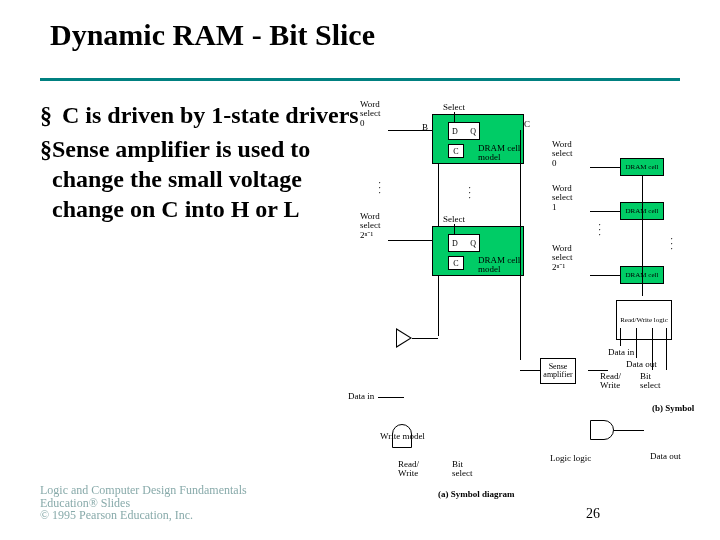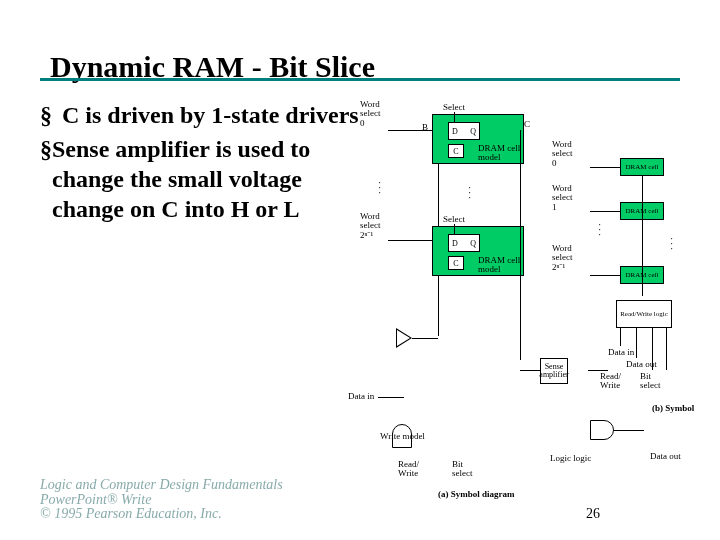--- a/index.html
+++ b/index.html
@@ -8,21 +8,20 @@
     height: 540px;
     background: #fff;
     font-family: "Times New Roman", serif;
     position: relative;
     overflow: hidden;
   }
   .title {
     font-size: 30px;
     font-weight: bold;
     padding: 18px 0 0 50px;
-    margin-top: 32px;
   }
   .bar {
     position: absolute;
     top: 78px;
     left: 40px;
     width: 640px;
     height: 3px;
     background: #008080;
   }
   .bullets {
@@ -34,22 +33,21 @@
     font-weight: bold;
     line-height: 1.25;
   }
   .bullets .item { display: flex; margin-bottom: 4px; }
   .bullets .mark { width: 22px; }
   .abs { position: absolute; font-size: 9px; line-height: 1.05; }
   .footer-logo {
     position: absolute;
     left: 40px;
     bottom: 18px;
-    font-size: 14px;
-    font-style: italic;
+    font-size: 12px;
     color: #8aa;
     line-height: 1.05;
   }
   .pagenum {
     position: absolute;
     right: 120px;
     bottom: 18px;
     font-size: 14px;
   }
   .cellbox {
@@ -98,21 +96,21 @@
     position: absolute;
     left: -15px; top: -8px;
     width: 0; height: 0;
     border-top: 8px solid transparent;
     border-bottom: 8px solid transparent;
     border-left: 13px solid #fff;
   }
   .sensebox {
     position: absolute;
     border: 1px solid #000;
-    width: 28px; height: 26px;
+    width: 36px; height: 26px;
     font-size: 8px;
     display: flex;
     align-items: center;
     justify-content: center;
     text-align: center;
     line-height: 1;
   }
   .greencell {
     position: absolute;
     background: #00cc66;
@@ -235,34 +233,34 @@
 <div class="vdots" style="top:236px;left:670px">·<br>·<br>·</div>
 
 <div class="abs" style="top:244px;left:552px;white-space:pre">Word
 select
 2ⁿ⁻¹</div>
 <div class="greencell" style="top:266px;left:620px">DRAM cell</div>
 <div class="line hline" style="top:275px;left:590px;width:30px"></div>
 
 <div class="line vline" style="top:176px;left:642px;height:120px"></div>
 
-<div style="position:absolute;top:300px;left:616px;width:56px;height:28px;border:1px solid #000;font-size:7px;display:flex;align-items:center;justify-content:center;text-align:center;line-height:1">Read/Write
+<div style="position:absolute;top:300px;left:616px;width:56px;height:40px;border:1px solid #000;font-size:7px;display:flex;align-items:center;justify-content:center;text-align:center;line-height:1">Read/Write
 logic</div>
 
 <div class="abs" style="top:348px;left:608px">Data in</div>
 <div class="abs" style="top:360px;left:626px">Data out</div>
 <div class="abs" style="top:372px;left:600px;white-space:pre">Read/
 Write</div>
 <div class="abs" style="top:372px;left:640px;white-space:pre">Bit
 select</div>
 <div class="line vline" style="top:328px;left:620px;height:18px"></div>
 <div class="line vline" style="top:328px;left:636px;height:30px"></div>
 <div class="line vline" style="top:328px;left:652px;height:42px"></div>
 <div class="line vline" style="top:328px;left:666px;height:42px"></div>
 
 <div class="abs" style="top:404px;left:652px;font-weight:bold">(b) Symbol</div>
 
 <div class="footer-logo">
   <div>Logic and Computer Design Fundamentals</div>
-  <div>PowerPoint® Write</div>
+  <div>Education® Slides</div>
   <div>© 1995 Pearson Education, Inc.</div>
 </div>
 <div class="pagenum">26</div>
 
 </body></html>

